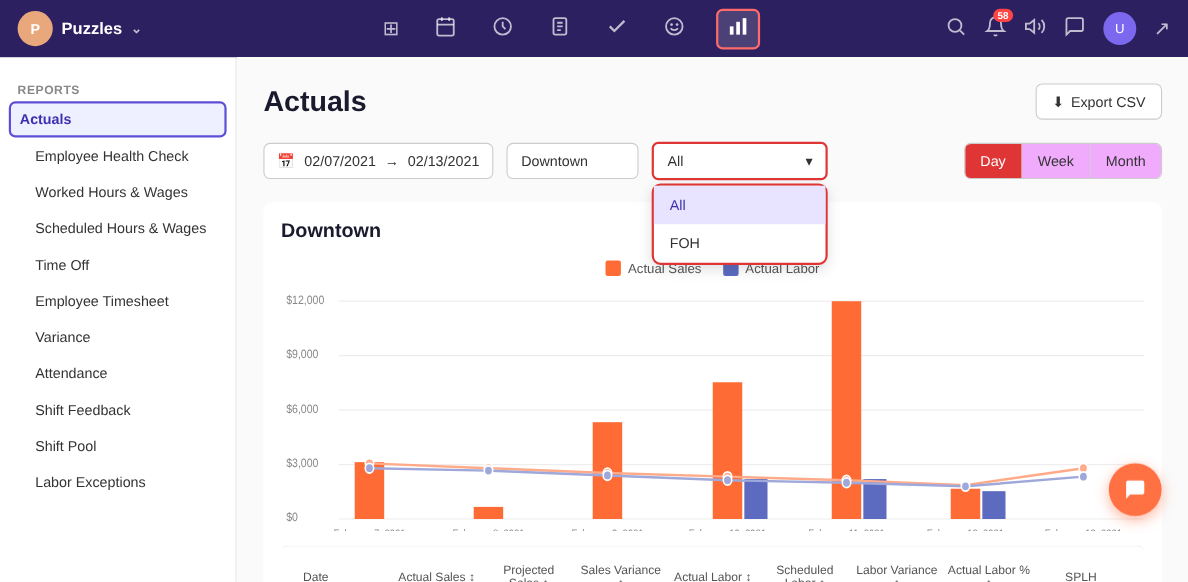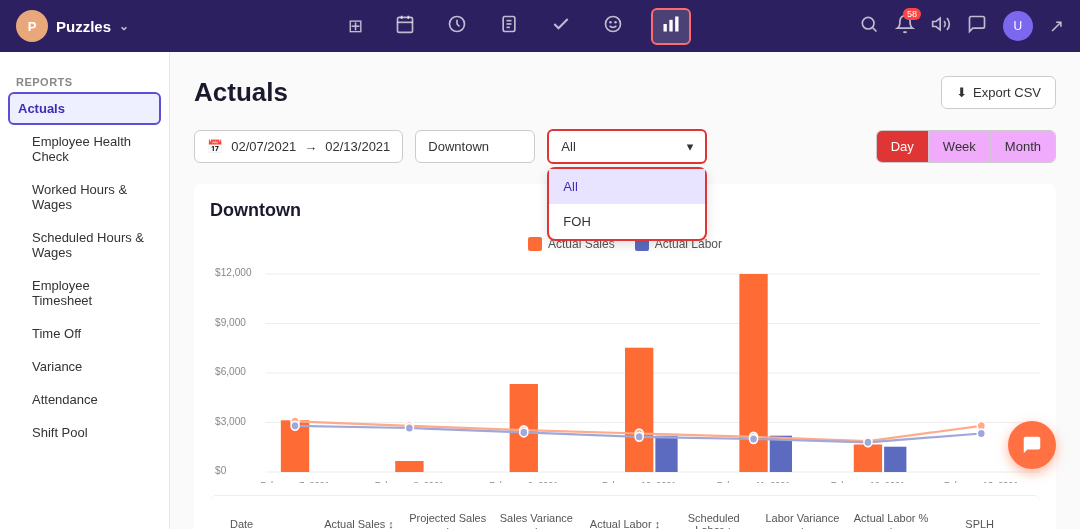--- a/index.html
+++ b/index.html
@@ -68,21 +68,21 @@
     }
     .badge {
       position: absolute;
       top: -6px;
       right: -6px;
       background: #ff4444;
       color: white;
       font-size: 9px;
       border-radius: 10px;
       padding: 1px 4px;
-      font-weight: normal;
+      font-weight: bold;
     }
     .nav-user-avatar {
       width: 30px;
       height: 30px;
       border-radius: 50%;
       background: #7b68ee;
       display: flex;
       align-items: center;
       justify-content: center;
       color: white;
@@ -91,21 +91,21 @@
     }
 
     
     .layout {
       display: flex;
       height: calc(100vh - 52px);
     }
 
     
     .sidebar {
-      width: 170px;
+      width: 215px;
       background: white;
       border-right: 1px solid #e8e8e8;
       padding: 16px 0;
       overflow-y: auto;
     }
     .sidebar-section-title {
       font-size: 11px;
       font-weight: 600;
       color: #888;
       text-transform: uppercase;
@@ -429,33 +429,39 @@
     <div class="sidebar-item">
       <span>Employee Health Check</span>
     </div>
     <div class="sidebar-item">
       <span>Worked Hours &amp; Wages</span>
     </div>
     <div class="sidebar-item">
       <span>Scheduled Hours &amp; Wages</span>
     </div>
     <div class="sidebar-item">
+      <span>Time Off</span>
+    </div>
+    <div class="sidebar-item">
       <span>Employee Timesheet</span>
     </div>
     <div class="sidebar-item">
-      <span>Time Off</span>
-    </div>
-    <div class="sidebar-item">
       <span>Variance</span>
     </div>
     <div class="sidebar-item">
       <span>Attendance</span>
     </div>
     <div class="sidebar-item">
+      <span>Shift Feedback</span>
+    </div>
+    <div class="sidebar-item">
       <span>Shift Pool</span>
+    </div>
+    <div class="sidebar-item">
+      <span>Labor Exceptions</span>
     </div>
   </aside>
 
   <main class="main">
 
     <div class="page-header">
       <h1 class="page-title">Actuals</h1>
       <button class="export-btn">
         <span>⬇</span>
         <span>Export CSV</span>

